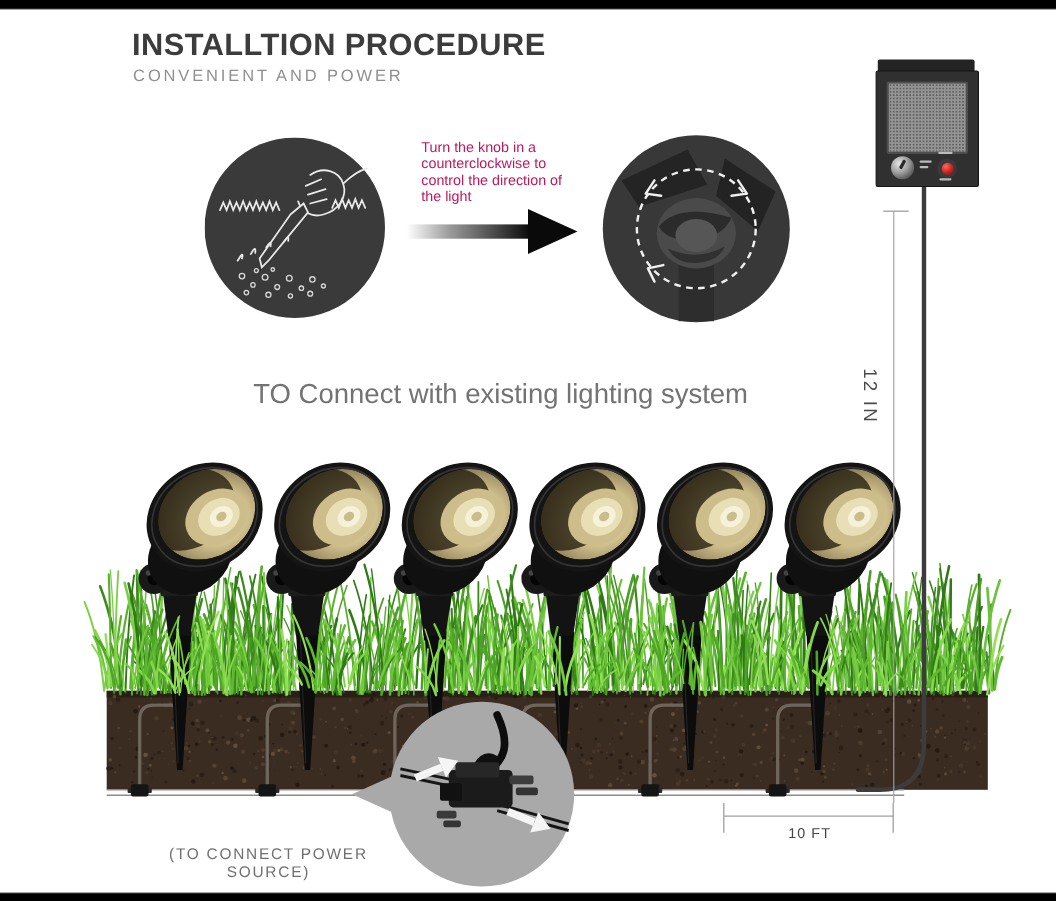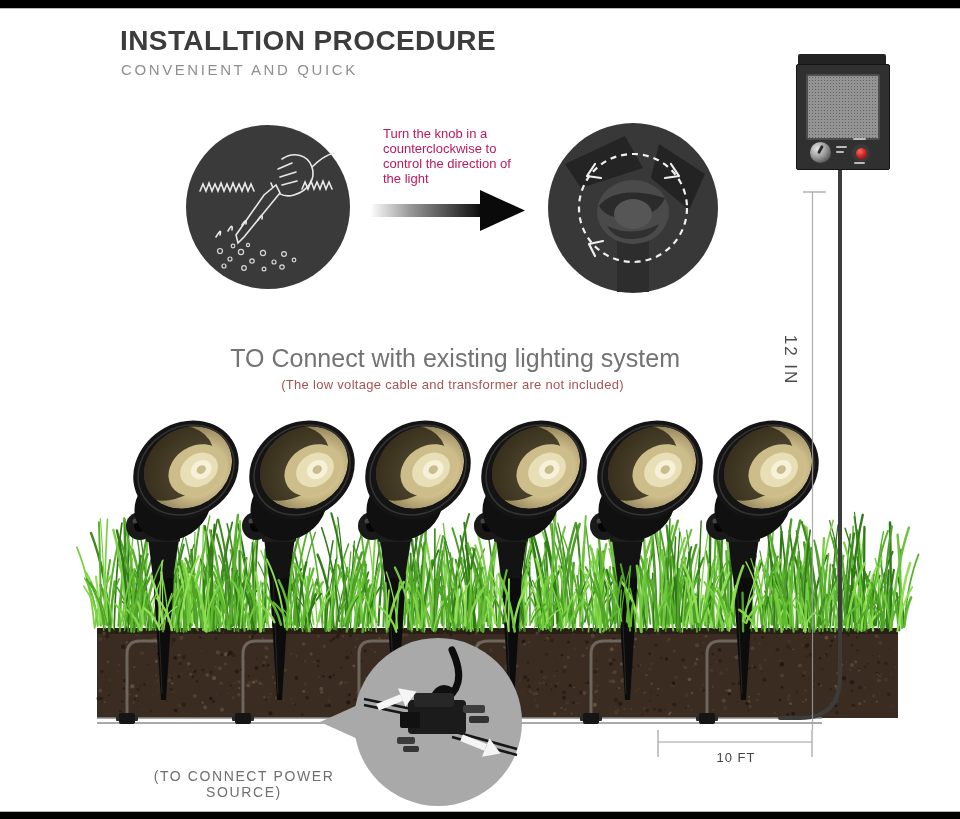--- a/index.html
+++ b/index.html
@@ -1883,21 +1883,21 @@
       <line x1="658" y1="730" x2="658" y2="757"></line>
       <line x1="812" y1="730" x2="812" y2="757"></line>
       <line x1="658" y1="742" x2="812" y2="742"></line>
     </g>
   </svg>
 
   <div class="abs bar bar-top"></div>
   <div class="abs bar bar-bottom"></div>
 
   <div class="abs title">INSTALLTION PROCEDURE</div>
-  <div class="abs subtitle">CONVENIENT AND QUICK</div>
+  <div class="abs subtitle">CONVENIENT AND POWER</div>
 
   <svg class="abs" style="left:186px;top:125px" width="164" height="164" viewBox="0 0 164 164">
     <circle cx="82" cy="82" r="82" fill="#3a3a3a"></circle>
     <g stroke="#e9e9e9" stroke-width="1.6" fill="none" stroke-linecap="round">
       <path d="M14,66 l3,-7 3,7 3,-8 3,8 3,-7 3,7 3,-8 3,8 3,-7 3,7 3,-8 3,8 3,-7 3,7 3,-8 3,8 3,-7 3,7"></path>
       <path d="M116,64 l3,-7 3,7 3,-8 3,8 3,-7 3,7 3,-8 3,8 3,-7 3,7"></path>
       <path d="M96,34 C108,26 122,30 126,42 C130,54 122,66 108,70 C98,73 88,68 85,58"></path>
       <path d="M92,44 l14,-6 M94,52 l16,-5 M96,60 l15,-4"></path>
       <path d="M126,42 C132,36 140,30 148,28"></path>
       <polygon points="78,70 90,60 94,68 58,112 52,118 50,110" fill="#3a3a3a"></polygon>
@@ -1958,20 +1958,19 @@
     <div class="tf-panel"></div>
     <div class="tf-knob"></div>
     <div class="tf-mark m1"></div>
     <div class="tf-mark m2"></div>
     <div class="tf-mark m3"></div>
     <div class="tf-mark m4"></div>
     <div class="tf-btn"></div>
   </div>
 
   <div class="abs connect-heading">TO Connect with existing lighting system</div>
-  <div class="abs connect-note">(The low voltage cable and transformer are not included)</div>
 
   <div class="abs dim-12in">12 IN</div>
   <div class="abs dim-10ft">10 FT</div>
 
   <div class="abs wc-sub">(TO CONNECT POWER SOURCE)</div>
 
 </div>
 
 </body></html>

